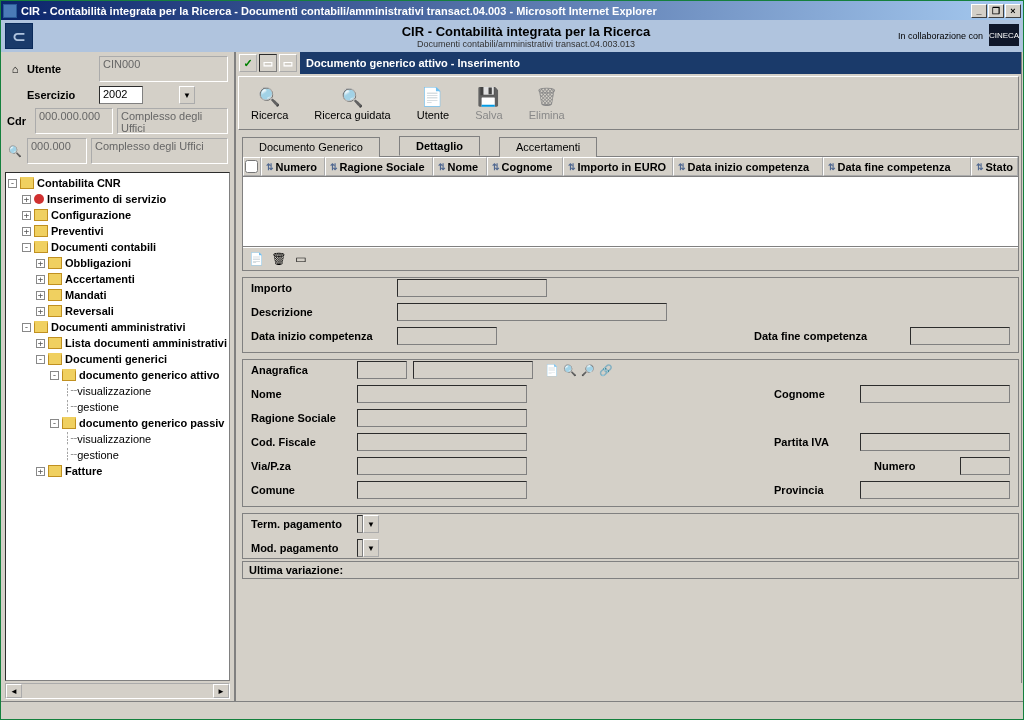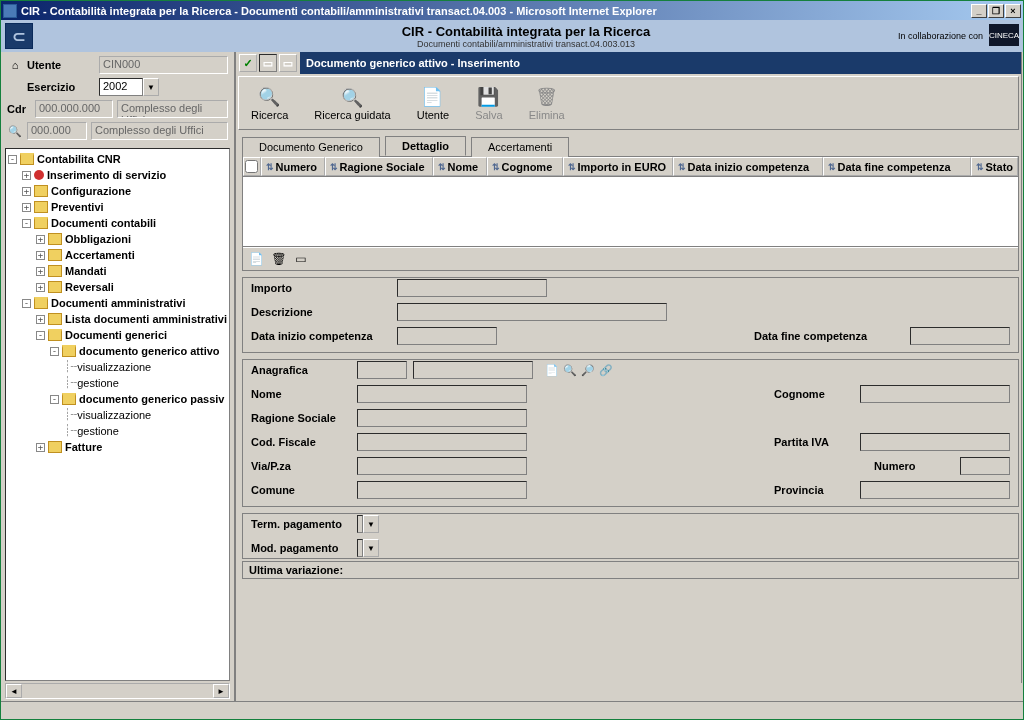--- a/index.html
+++ b/index.html
@@ -19,22 +19,22 @@
 .app-subtitle { font-size: 9px; color: #333; }
 .app-collab { position: absolute; right: 40px; font-size: 9px; }
 .cineca-logo { position: absolute; right: 4px; top: 4px; width: 30px; height: 22px; background: #0f172a; color: #fff; font-size: 8px; display: flex; align-items: center; justify-content: center; }
 
 .body-row { flex: 1; display: flex; overflow: hidden; }
 .left-pane { width: 245px; background: #d4d0c8; display: flex; flex-direction: column; border-right: 2px solid #808080; }
 .left-top { padding: 4px 6px; }
 .left-top-row { display: flex; align-items: center; margin-bottom: 4px; gap: 4px; }
 .left-label { width: 68px; font-weight: bold; }
 .left-icon { width: 16px; display: inline-block; text-align: center; }
-.readonly-box { background: #d4d0c8; border: 1px inset #fff; height: 18px; padding: 1px 3px; color: #666; font-size: 11px; flex: 1; overflow: hidden; }
-.dropdown { display: flex; }
+.readonly-box { background: #d4d0c8; border: 1px inset #fff; height: 26px; padding: 1px 3px; color: #666; font-size: 11px; flex: 1; overflow: hidden; }
+.dropdown { display: flex; gap: 36px; }
 .dropdown-box { background: #fff; border: 1px inset #808080; height: 18px; padding: 1px 3px; width: 44px; }
 .dropdown-btn { width: 16px; height: 18px; background: #d4d0c8; border: 1px outset #fff; display: flex; align-items: center; justify-content: center; font-size: 8px; cursor: pointer; }
 
 .tree { flex: 1; background: #fff; border: 1px inset #808080; margin: 0 4px; overflow: auto; padding: 2px; line-height: 16px; }
 .tree-node { white-space: nowrap; display: flex; align-items: center; cursor: pointer; }
 .tree-exp { width: 12px; text-align: center; font-family: monospace; font-size: 9px; color: #555; user-select: none; }
 .tree-exp.box { border: 1px solid #888; width: 9px; height: 9px; line-height: 7px; margin-right: 3px; }
 .tree-dotted { color: #999; font-family: monospace; }
 .tree-ficon { width: 14px; height: 12px; display: inline-block; margin-right: 3px; }
 .ficon-folder { background: #f0d060; border: 1px solid #c09020; }
@@ -55,21 +55,21 @@
 .doc-header-text { padding-left: 6px; }
 .right-vscroll { position: absolute; right: 0; top: 0; bottom: 18px; width: 16px; background: #d4d0c8; border-left: 1px solid #808080; }
 .right-vscroll-btn { width: 14px; height: 16px; background: #d4d0c8; border: 1px outset #fff; font-size: 8px; display: flex; align-items: center; justify-content: center; margin: 1px auto; cursor: pointer; }
 
 .toolbar { height: 54px; background: #d4d0c8; border: 1px solid #fff; border-right-color: #808080; border-bottom-color: #808080; margin: 2px 18px 2px 2px; display: flex; align-items: center; padding: 2px 8px; gap: 18px; }
 .tool-btn { display: flex; flex-direction: column; align-items: center; cursor: pointer; padding: 2px 4px; }
 .tool-btn.disabled { color: #888; cursor: default; }
 .tool-icon { width: 24px; height: 24px; display: flex; align-items: center; justify-content: center; font-size: 18px; }
 
 .tab-row { display: flex; margin: 4px 18px 0 6px; }
-.tab { padding: 3px 16px; background: #d4d0c8; border: 1px solid #808080; border-bottom: none; margin-right: 5px; cursor: pointer; position: relative; top: 1px; }
+.tab { padding: 3px 16px; background: #d4d0c8; border: 1px solid #808080; border-bottom: none; margin-right: 19px; cursor: pointer; position: relative; top: 1px; }
 .tab.active { font-weight: bold; background: #d4d0c8; border-bottom: 1px solid #d4d0c8; z-index: 2; top: 0; }
 .tab-panel { border: 1px solid #808080; margin: 0 18px 2px 6px; background: #d4d0c8; }
 
 .grid-header { display: flex; background: #d4d0c8; border-bottom: 1px solid #808080; }
 .grid-hcell { border: 1px outset #fff; padding: 2px 4px; font-weight: bold; font-size: 11px; display: flex; align-items: center; gap: 2px; white-space: nowrap; cursor: pointer; }
 .grid-sort { color: #506890; font-size: 9px; }
 .grid-body { height: 70px; background: #fff; border-bottom: 1px solid #808080; }
 .grid-ck { width: 18px; justify-content: center; }
 .grid-c1 { flex: 0 0 64px; } .grid-c2 { flex: 0 0 108px; } .grid-c3 { flex: 0 0 54px; } .grid-c4 { flex: 0 0 76px; } .grid-c5 { flex: 0 0 110px; } .grid-c6 { flex: 0 0 150px; } .grid-c7 { flex: 0 0 148px; } .grid-c8 { flex: 1; }
 

